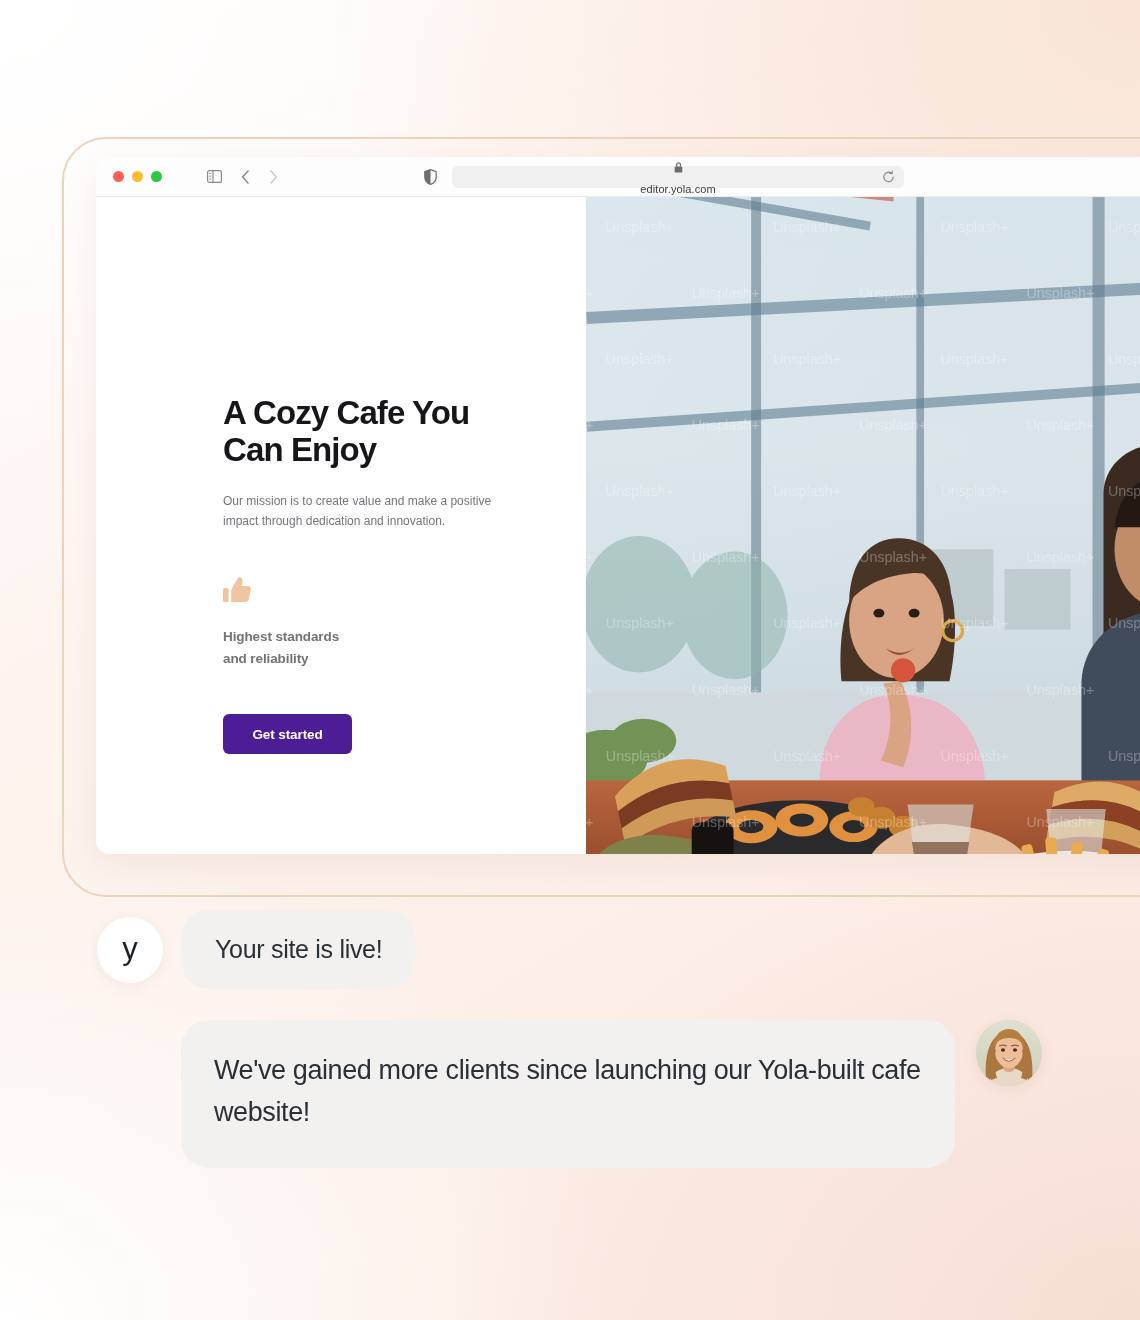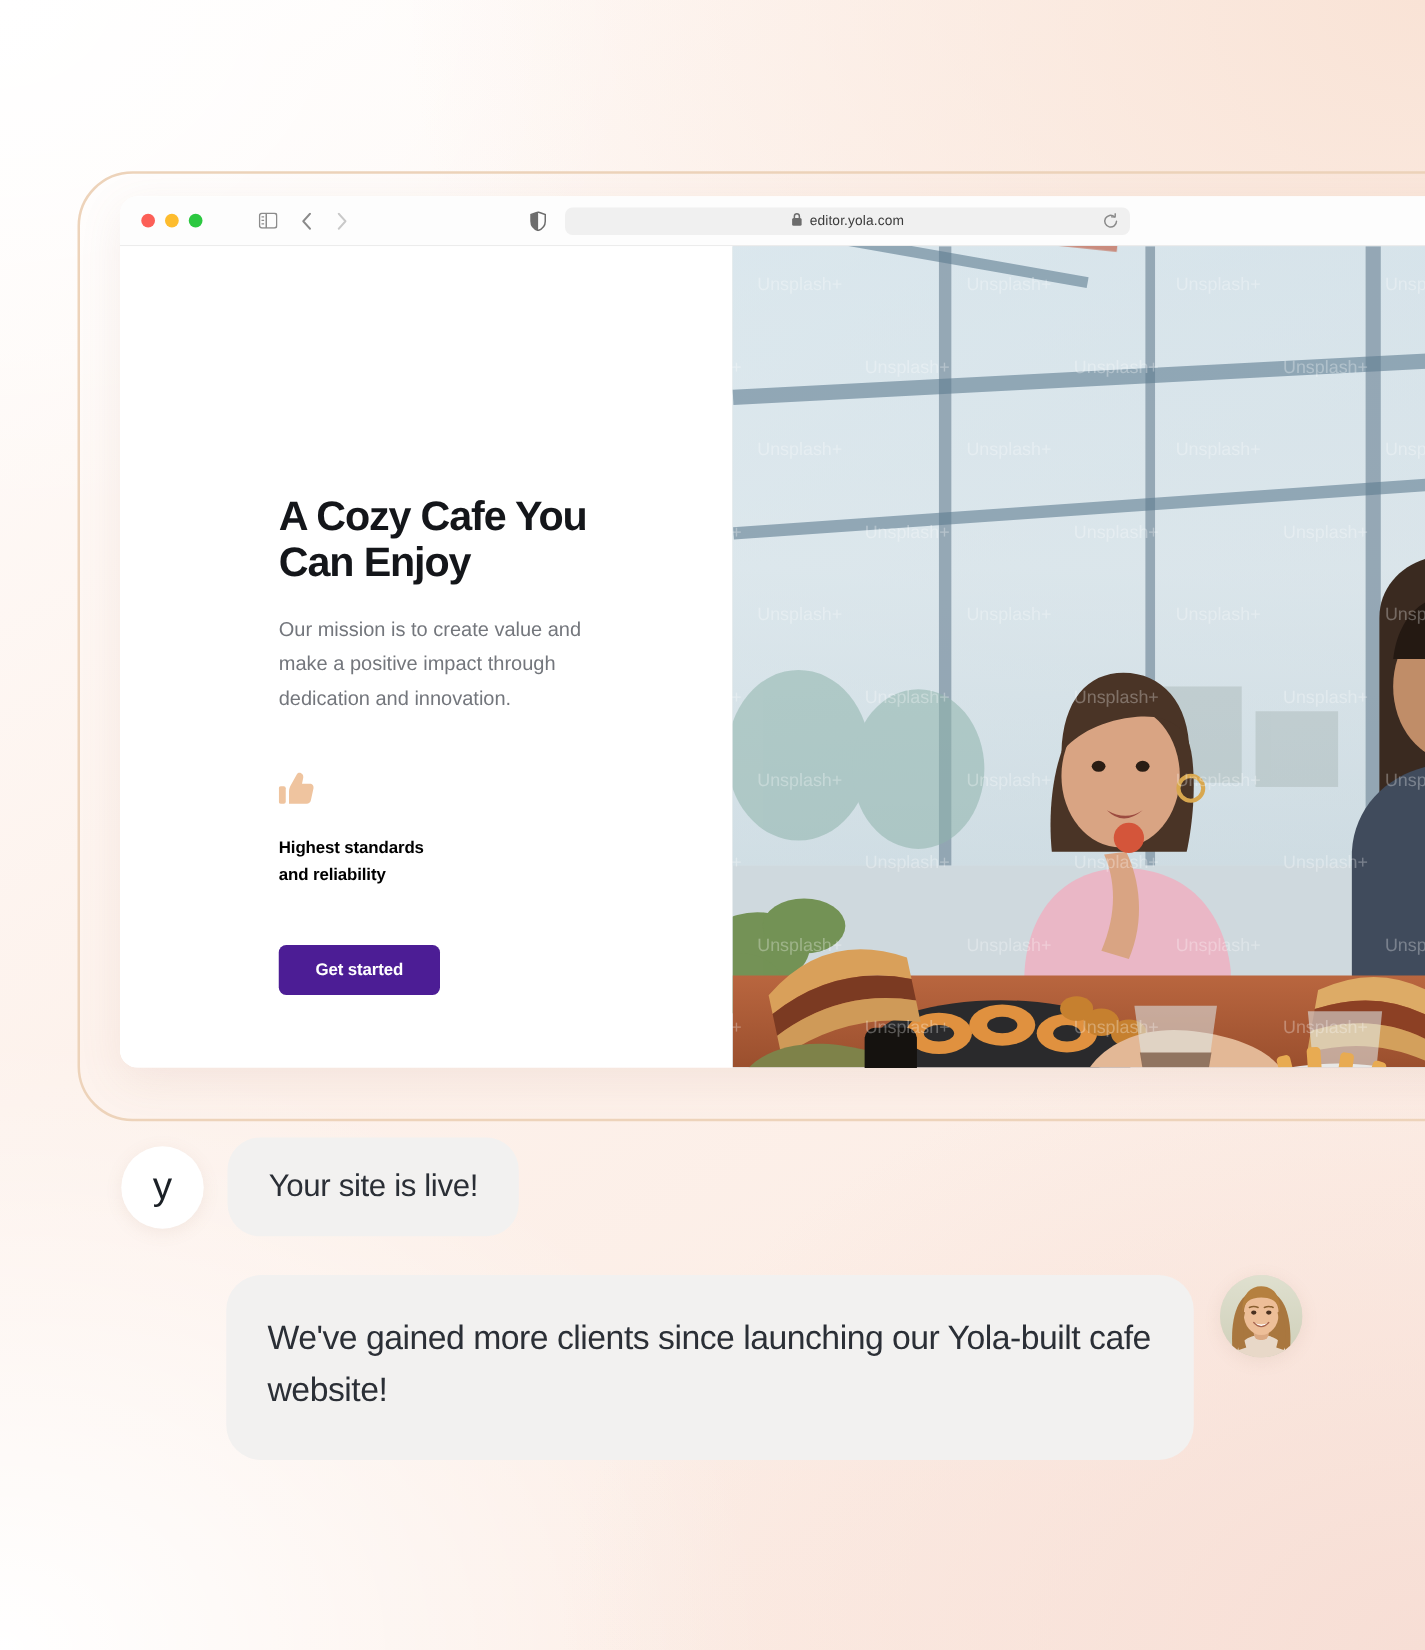--- a/index.html
+++ b/index.html
@@ -96,20 +96,21 @@
     left: 356px;
     top: 9px;
     width: 452px;
     height: 22px;
     background: #f0f0f0;
     border-radius: 6px;
     display: flex;
     align-items: center;
     justify-content: center;
     gap: 6px;
+    flex-direction: column;
   }
   #url-text {
     font-size: 11px;
     color: #3b3b3b;
     letter-spacing: 0.1px;
   }
   #reload-btn {
     position: absolute;
     right: 9px;
     top: 50%;
@@ -149,39 +150,39 @@
     font-size: 33px;
     line-height: 1.13;
     font-weight: 700;
     letter-spacing: -0.9px;
     color: #14161a;
     white-space: pre-line;
   }
 
   #hero-sub {
     margin-top: 22px;
-    font-size: 16px;
+    font-size: 12px;
     line-height: 1.72;
     color: #73767c;
     width: 282px;
   }
 
   #features {
     margin-top: 44px;
     display: flex;
     gap: 0;
   }
   .feature { width: 162px; }
   .feature-icon { height: 28px; display: flex; align-items: flex-end; }
   .feature-label {
     margin-top: 22px;
     font-size: 13.5px;
     font-weight: 700;
     line-height: 1.65;
-    color: #000000;
+    color: #737373;
     letter-spacing: -0.1px;
     white-space: pre-line;
   }
 
   #cta {
     margin-top: 44px;
     display: inline-flex;
     align-items: center;
     justify-content: center;
     width: 129px;

